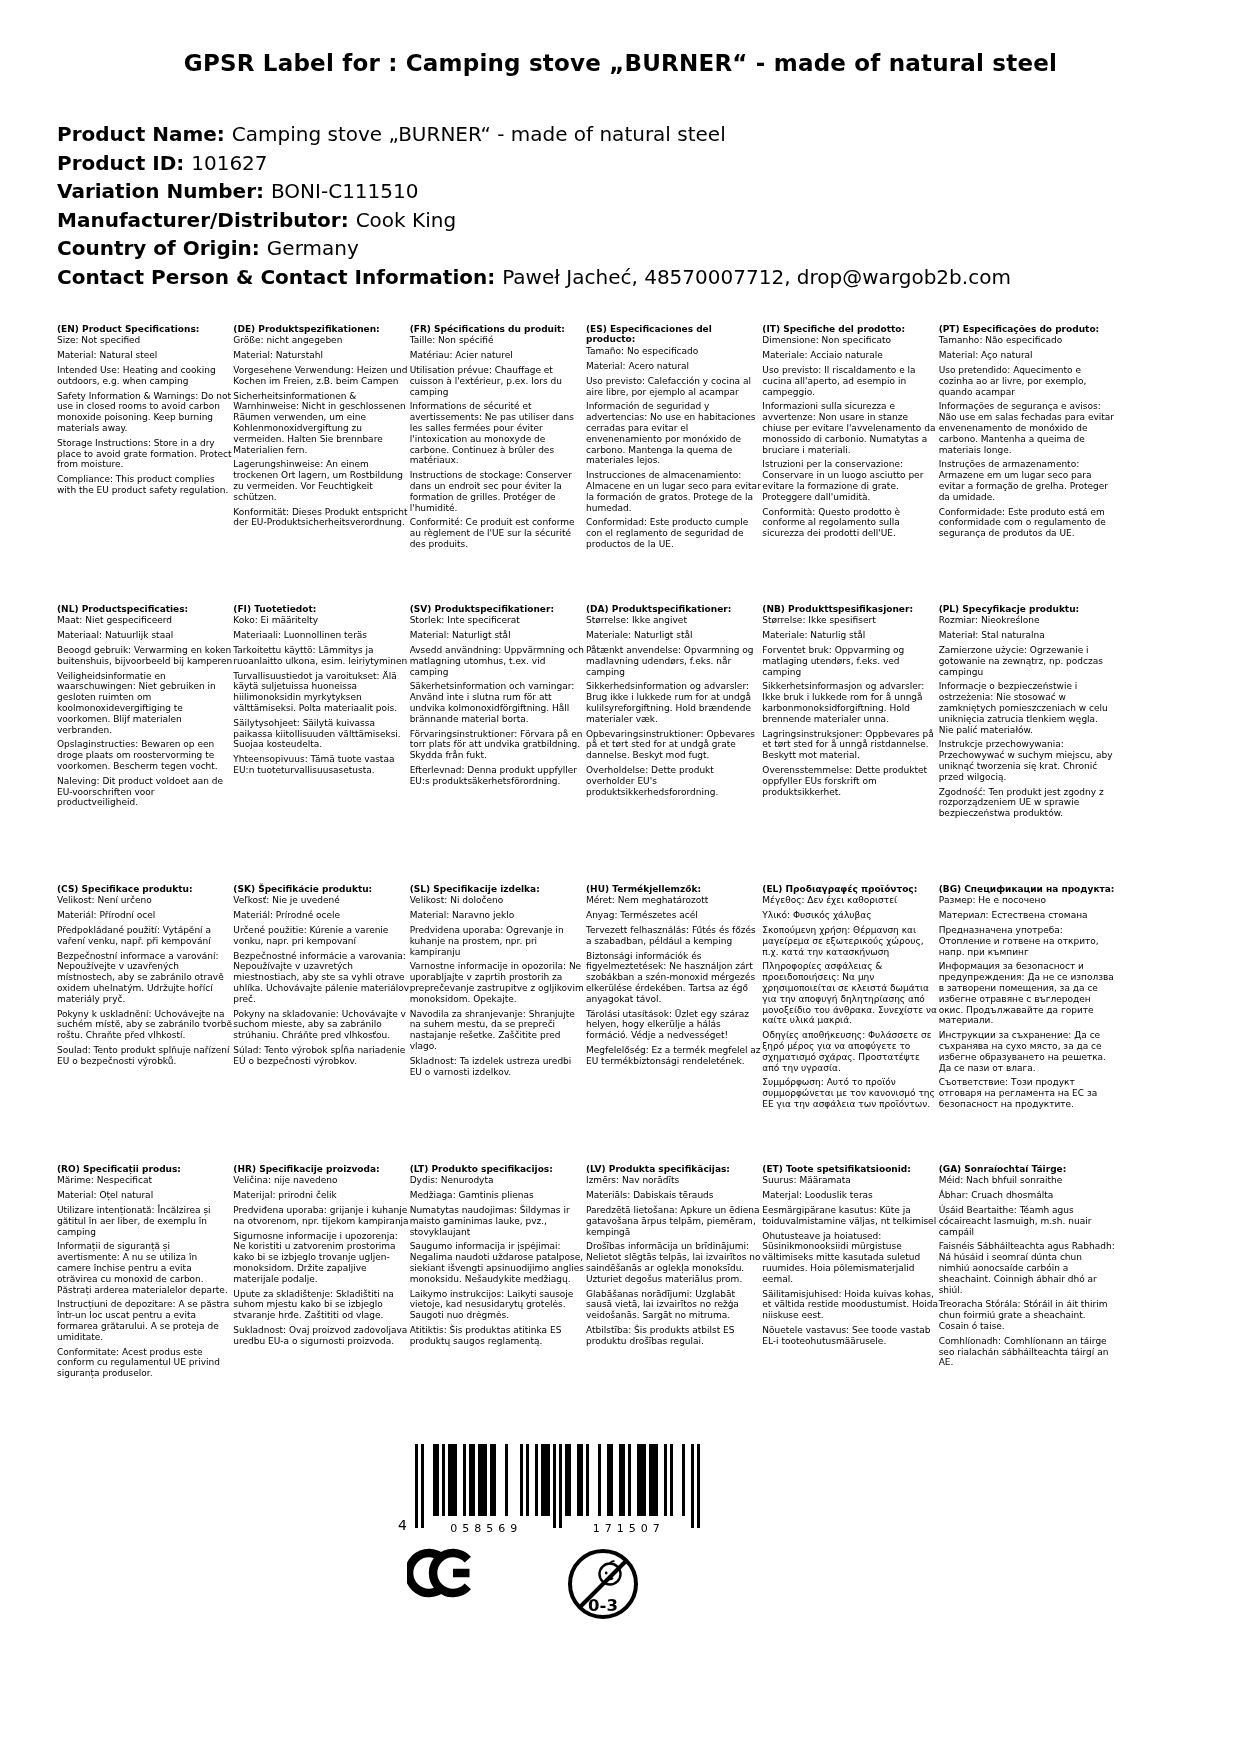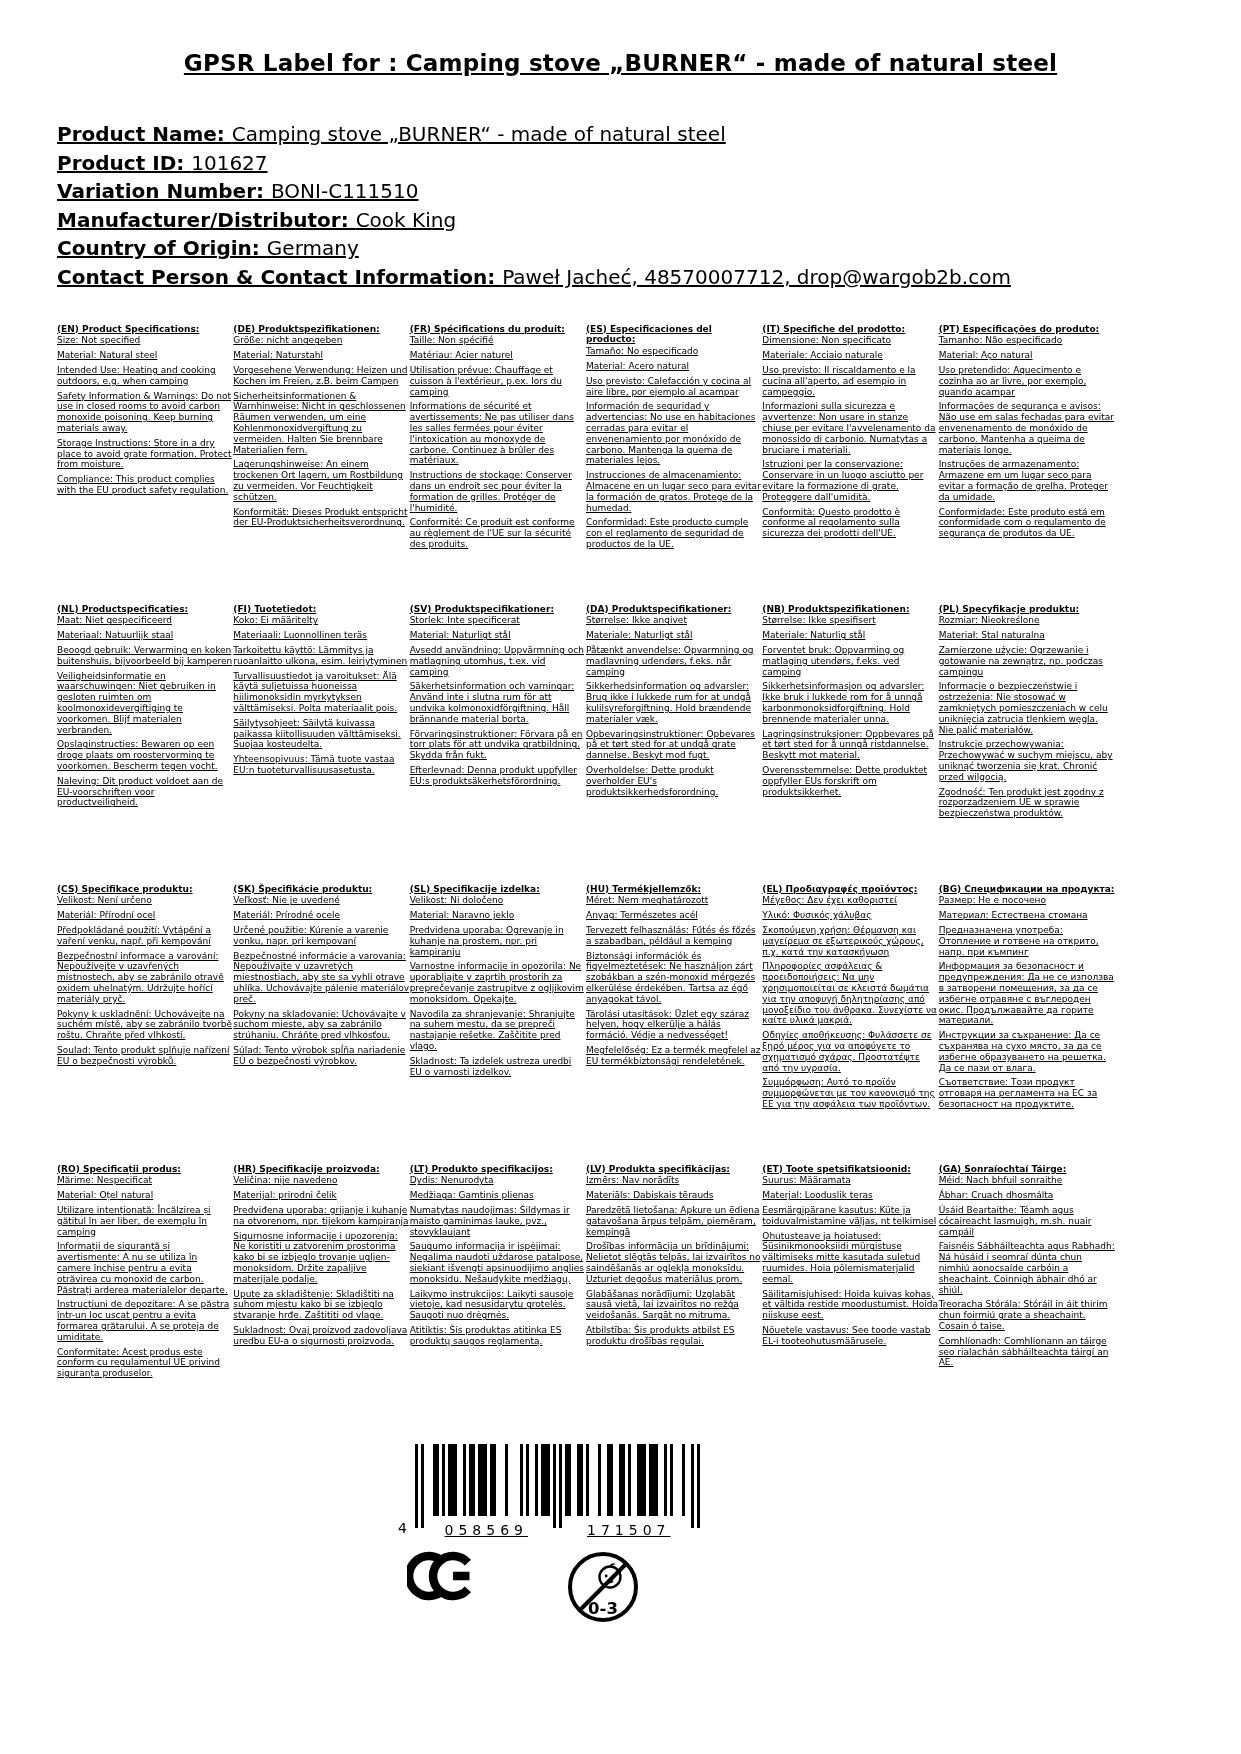--- a/index.html
+++ b/index.html
@@ -1,35 +1,35 @@
 <!DOCTYPE html>
 <html><head>
 <meta charset="utf-8">
 <style>
   * { box-sizing: border-box; }
   html, body { margin: 0; padding: 0; }
   .page {
     width: 1241px; height: 1754px; background: #ffffff; color: #000;
     font-family: "DejaVu Sans", "Liberation Sans", sans-serif;
-    position: relative; overflow: hidden; text-decoration: underline;
+    position: relative; overflow: hidden;
   }
   .title { padding-top: 50px; text-align: center; font-size: 23px; font-weight: bold; letter-spacing: 0.2px; }
   .product-info { margin: 44px 0 0 57px; font-size: 20px; line-height: 1.43; }
   .info-label { font-weight: bold; }
   .language-grid {
     display: grid; grid-template-columns: repeat(6, 1fr); 
     grid-auto-rows: 280px; width: 1058px; margin: 32px 0 0 57px;
   }
   .lang-block { font-size: 9px; line-height: 1.2; overflow: visible; word-wrap: break-word; }
   .lang-heading { font-weight: bold; margin: 0 0 1px 0; }
   .lang-par { margin: 0 0 4px 0; }
   .bottom-block { margin-left: 395px; }
   .barcode { position: relative; width: 285px; margin-left: 20px; }
   .bc-first { position: absolute; left: -17px; bottom: 2px; font-size: 14px; }
-  .bc-digits { display: flex; margin-top: -12px; font-size: 14px; }
+  .bc-digits { display: flex; margin-top: -12px; font-size: 11px; }
   .bc-digits span { flex: 1; text-align: center; letter-spacing: 5px; }
   .symbols-row { display: flex; align-items: flex-start; gap: 95px; margin: 12px 0 0 12px; }
 </style>
 </head>
 <body>
 
 <div class="page">
 
   <div class="title">GPSR Label for : Camping stove „BURNER“ - made of natural steel</div>
 
@@ -127,21 +127,21 @@
       <div class="lang-block">
         <div class="lang-heading">(DA) Produktspecifikationer:</div>
         <p class="lang-par">Størrelse: Ikke angivet</p>
         <p class="lang-par">Materiale: Naturligt stål</p>
         <p class="lang-par">Påtænkt anvendelse: Opvarmning og madlavning udendørs, f.eks. når camping</p>
         <p class="lang-par">Sikkerhedsinformation og advarsler: Brug ikke i lukkede rum for at undgå kulilsyreforgiftning. Hold brændende materialer væk.</p>
         <p class="lang-par">Opbevaringsinstruktioner: Opbevares på et tørt sted for at undgå grate dannelse. Beskyt mod fugt.</p>
         <p class="lang-par">Overholdelse: Dette produkt overholder EU's produktsikkerhedsforordning.</p>
       </div>
       <div class="lang-block">
-        <div class="lang-heading">(NB) Produktspezifikationen:</div>
+        <div class="lang-heading">(NB) Produkttspesifikasjoner:</div>
         <p class="lang-par">Størrelse: Ikke spesifisert</p>
         <p class="lang-par">Materiale: Naturlig stål</p>
         <p class="lang-par">Forventet bruk: Oppvarming og matlaging utendørs, f.eks. ved camping</p>
         <p class="lang-par">Sikkerhetsinformasjon og advarsler: Ikke bruk i lukkede rom for å unngå karbonmonoksidforgiftning. Hold brennende materialer unna.</p>
         <p class="lang-par">Lagringsinstruksjoner: Oppbevares på et tørt sted for å unngå ristdannelse. Beskytt mot material.</p>
         <p class="lang-par">Overensstemmelse: Dette produktet oppfyller EUs forskrift om produktsikkerhet.</p>
       </div>
       <div class="lang-block">
         <div class="lang-heading">(PL) Specyfikacje produktu:</div>
         <p class="lang-par">Rozmiar: Nieokreślone</p>

